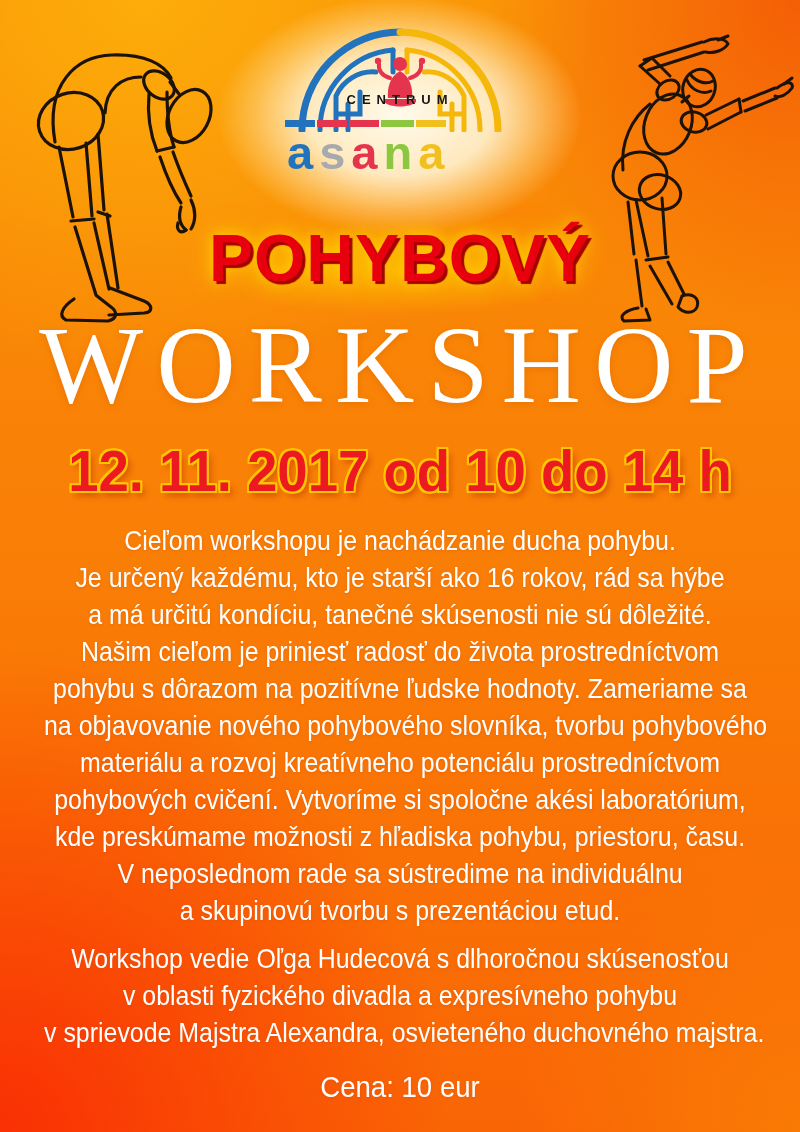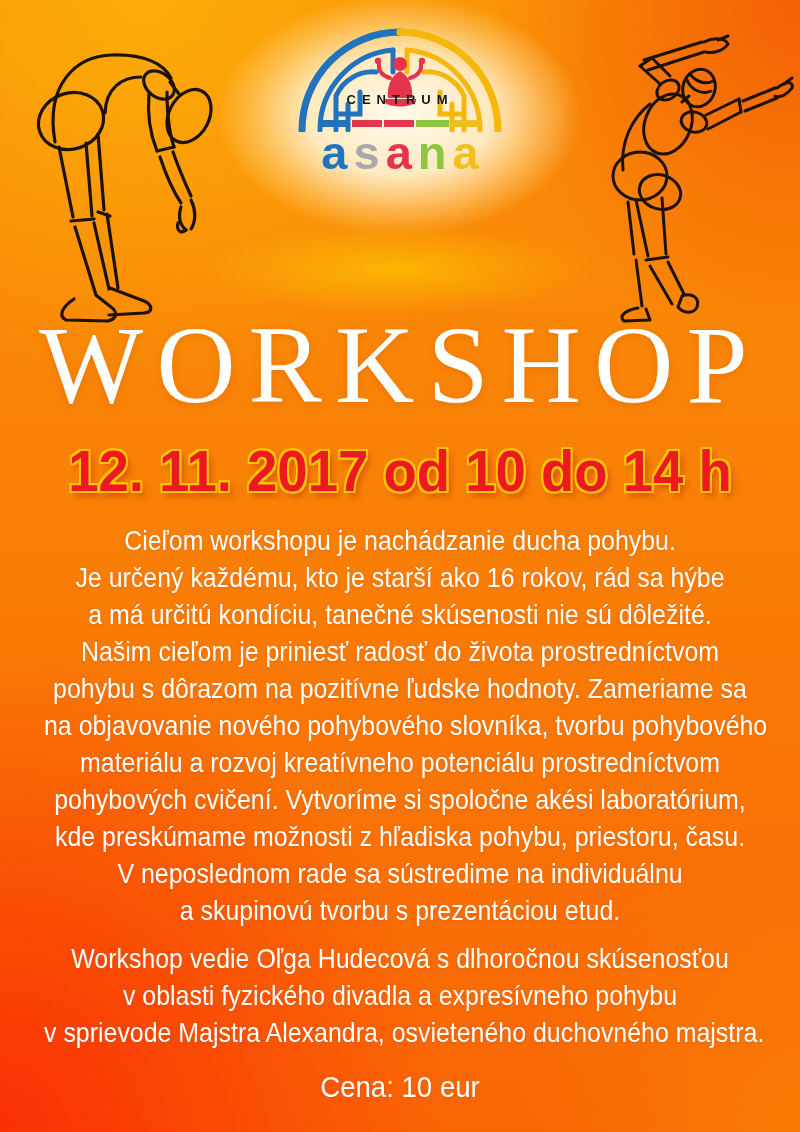--- a/index.html
+++ b/index.html
@@ -25,21 +25,21 @@
     background:radial-gradient(50% 50% at 50% 50%,
       rgba(255,252,240,0.98) 0%, rgba(255,245,216,0.88) 38%,
       rgba(255,226,160,0.45) 60%, rgba(255,205,110,0) 76%);
   }
   .mannequin{z-index:3;}
   .logo{top:26px;left:50%;transform:translateX(-50%);width:232px;z-index:4;}
   .brand-centrum{
     position:absolute;top:66px;left:0;width:100%;text-align:center;
     font-size:13px;font-weight:bold;letter-spacing:6px;color:#161616;
   }
-  .asana{position:relative;text-align:center;margin-top:-16px;white-space:nowrap;}
+  .asana{position:relative;text-align:left;margin-top:-16px;white-space:nowrap;}
   .asana-letter{
     display:inline-block;font-weight:bold;font-size:47px;line-height:1;
     padding:2px 2px 0;border-top:7px solid;margin:0 1px;
   }
 
   
   .invite{
     top:178px;z-index:5;
     font-size:31px;font-weight:bold;letter-spacing:2px;color:#fff;
     text-shadow:2px 2px 0 #da4500,-1px -1px 0 #ef6a00,1px -1px 0 #ef6a00,
@@ -183,20 +183,21 @@
         <circle cx="94" cy="35" r="3.2" fill="#E5344E"></circle>
         <circle cx="138" cy="35" r="3.2" fill="#E5344E"></circle>
         <path d="M100 76 C 106 82 126 82 132 76 L 132 73 L 100 73 Z" fill="#E5344E"></path>
       </g>
     </svg>
     <div class="brand-centrum">CENTRUM</div>
     <div class="asana" id="asana-word"><span class="asana-letter" style="color: rgb(33, 115, 190); border-top-color: rgb(33, 115, 190);">a</span><span class="asana-letter" style="color: rgb(167, 169, 172); border-top-color: rgb(229, 52, 78);">s</span><span class="asana-letter" style="color: rgb(229, 52, 78); border-top-color: rgb(229, 52, 78);">a</span><span class="asana-letter" style="color: rgb(141, 198, 63); border-top-color: rgb(141, 198, 63);">n</span><span class="asana-letter" style="color: rgb(242, 192, 30); border-top-color: rgb(242, 192, 30);">a</span></div>
   </div>
 
   <div class="abs title-glow"></div>
+  <div class="abs centered title">POHYBOVÝ</div>
   <div class="abs centered subtitle">WORKSHOP</div>
   <div class="abs centered date">12. 11. 2017 od 10 do 14 h</div>
 
   <div class="abs centered body-block para1">
       <div class="line">Cieľom workshopu je nachádzanie ducha pohybu.</div>
       <div class="line">Je určený každému, kto je starší ako 16 rokov, rád sa hýbe</div>
       <div class="line">a má určitú kondíciu, tanečné skúsenosti nie sú dôležité.</div>
       <div class="line">Našim cieľom je  priniesť radosť do života prostredníctvom</div>
       <div class="line">pohybu s dôrazom na pozitívne ľudske hodnoty. Zameriame sa</div>
       <div class="line">na objavovanie nového pohybového slovníka, tvorbu pohybového</div>

